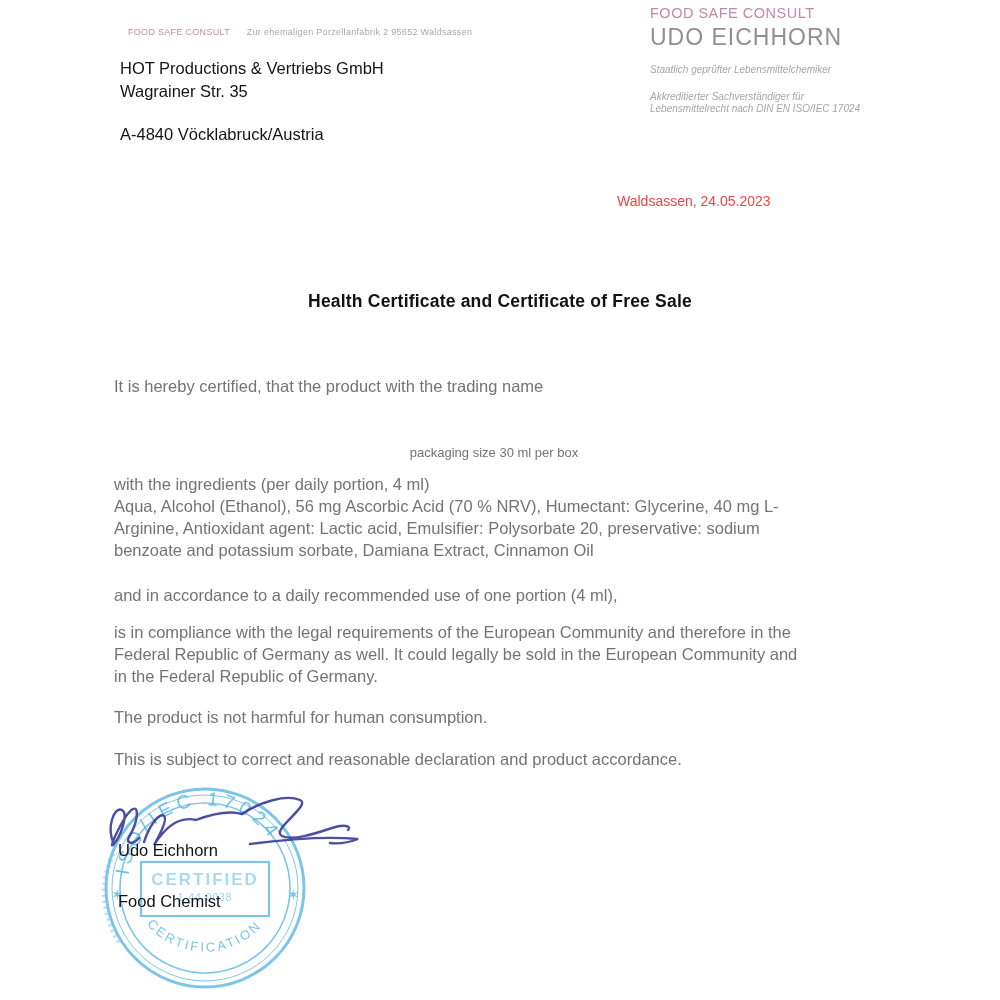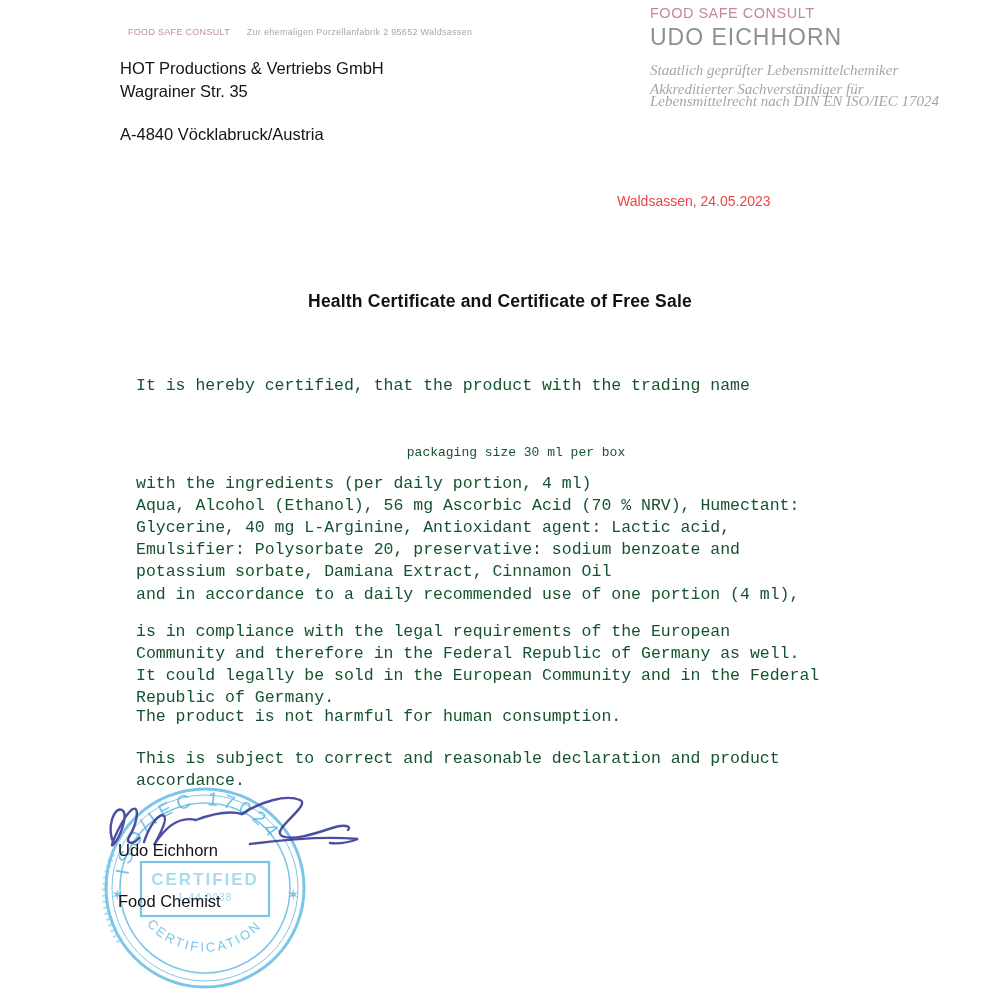--- a/index.html
+++ b/index.html
@@ -12,34 +12,34 @@
 
   
   .sender-line { left:128px; top:27px; font-size:9px; letter-spacing:0.3px; white-space:nowrap; }
   .sender-brand { color:#c58aa6; margin-right:14px; }
   .sender-addr { color:#a8a8a8;text-align:center; }
 
   
   .lh { left:650px; top:5px; width:330px; }
   .lh-brand { font-size:14.5px; letter-spacing:0.5px; color:#c487a6; }
   .lh-name { font-size:23px; letter-spacing:1px; color:#8f8f8f; margin-top:3px; }
-  .lh-sub { font-style:italic; color:#a6a6a6; font-size:15px; line-height:12px;font-family:Liberation Serif, serif; }
+  .lh-sub { font-style:italic; color:#a6a6a6; font-size:10px; line-height:12px; }
   .lh-sub1 { margin-top:13px; }
-  .lh-sub2 { margin-top:7px; }
+  .lh-sub2 { margin-top:15px; }
 
   
   .recipient { left:120px; top:57px; font-size:16.5px; line-height:23px; color:#141414; }
   .recipient .gap { height:20px; }
 
   .dateline { left:617px; top:193px; font-size:14px; color:#ef4444; }
 
   .doc-title { left:0; top:291px; width:1000px; text-align:center;
     font-size:17.5px; font-weight:bold; color:#111; letter-spacing:0.2px; }
 
-  .para { left:136px; width:692px; font-size:16.5px; line-height:22px; color:#14532d;font-family:Liberation Mono, monospace; }
+  .para { left:114px; width:692px; font-size:16.5px; line-height:22px; color:#737373; }
   .p-intro { top:375px; }
   .p-product { top:419px; width:760px; text-align:center; }
   .p-packaging { top:442px; width:760px; text-align:center; font-size:13px; }
   .p-ingr-head { top:473px; }
   .p-ingredients { top:495px; }
   .p-accordance { top:584px; }
   .p-compliance { top:621px; }
   .p-harmless { top:706px; }
   .p-subject { top:748px; }
 

